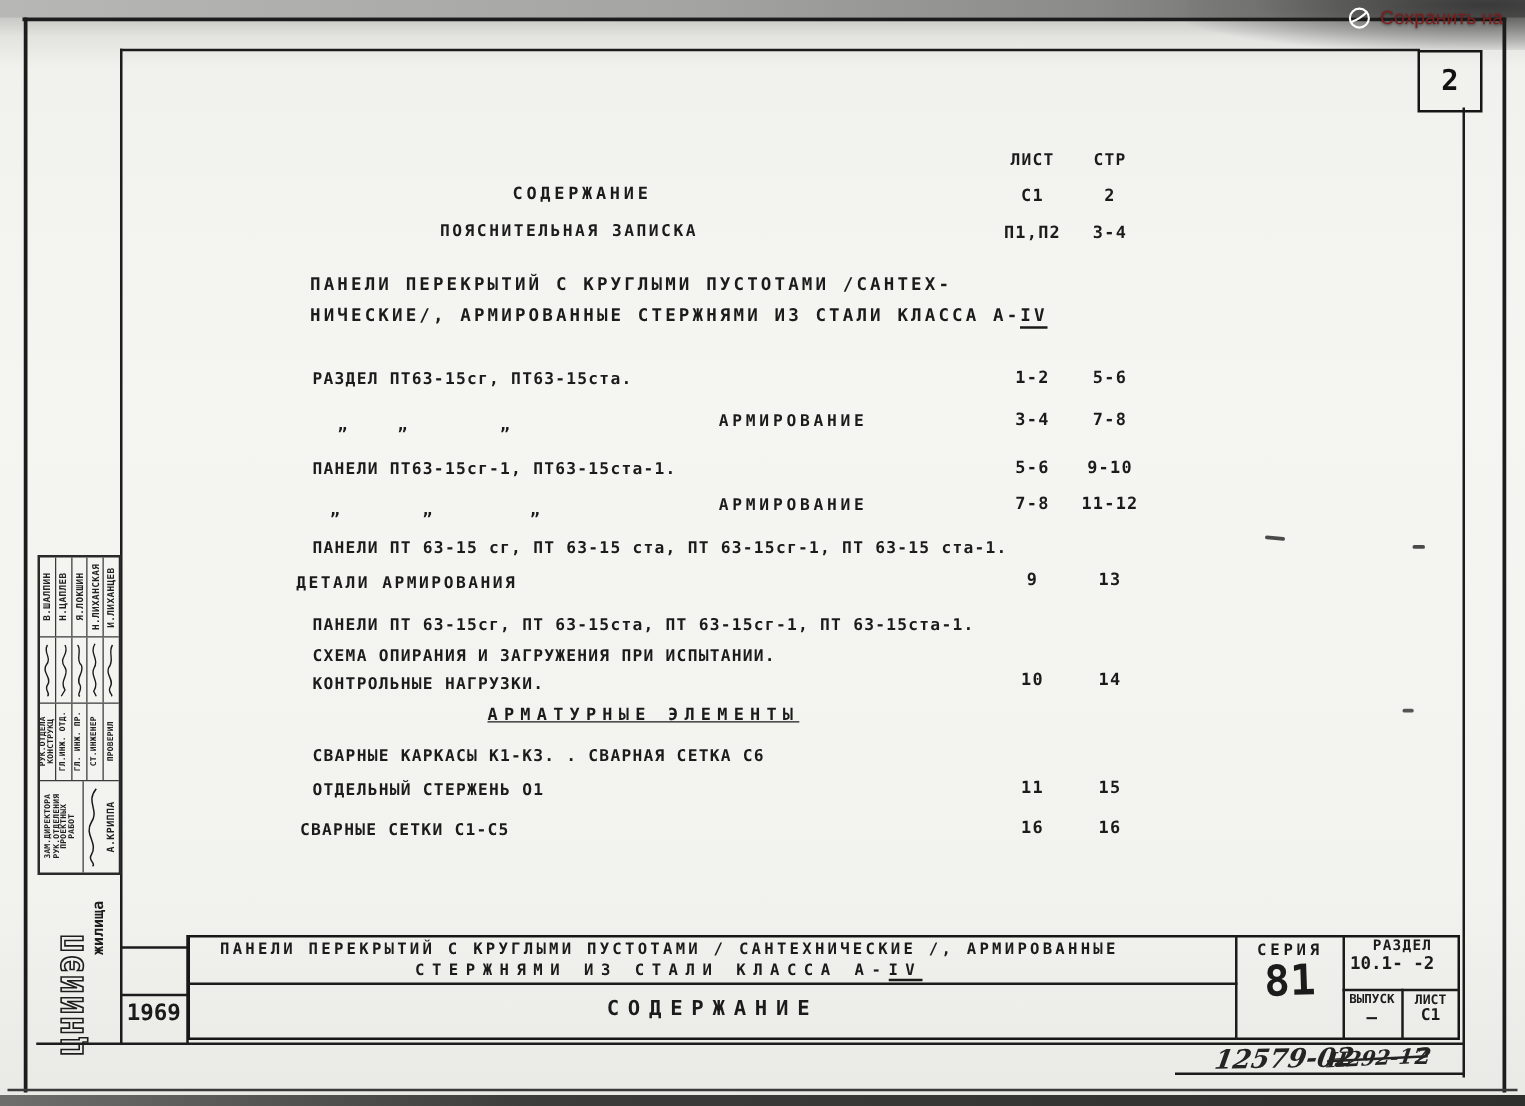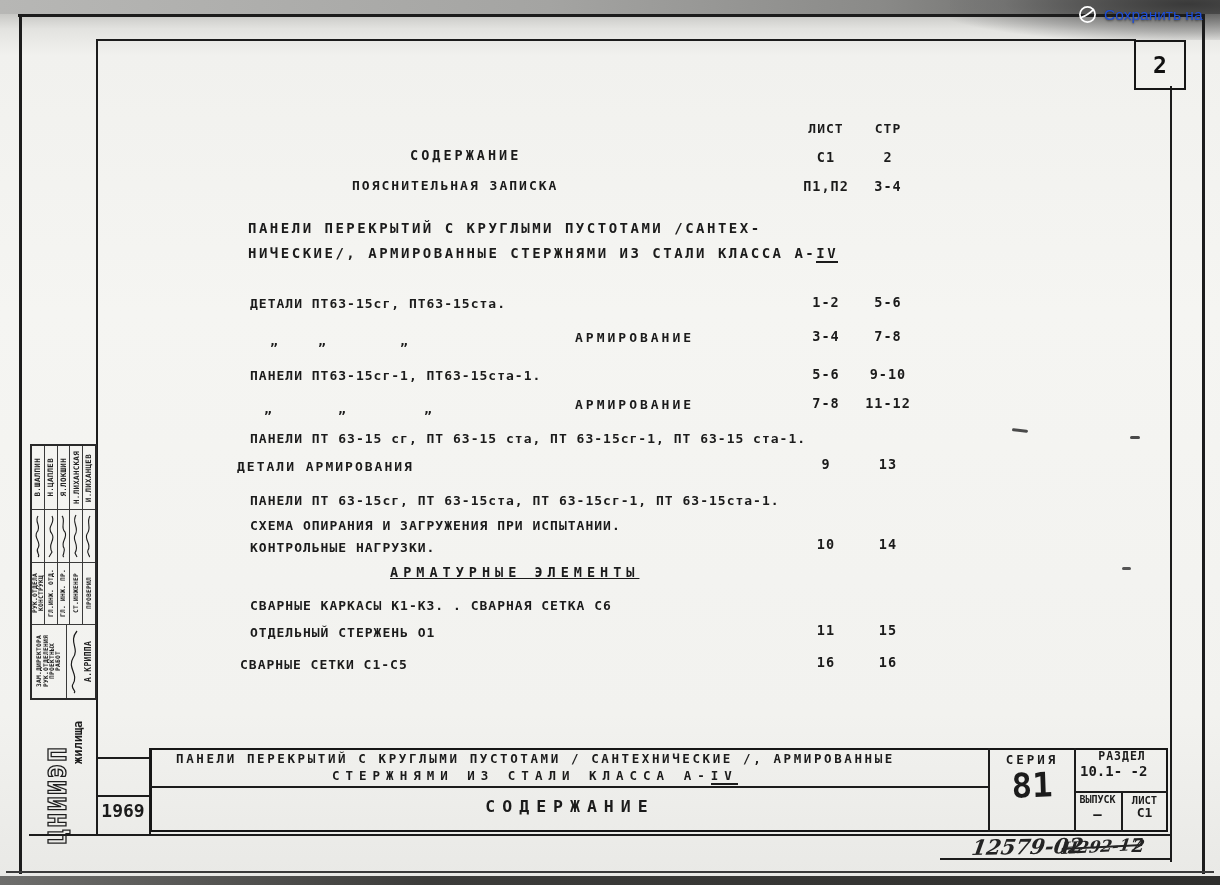--- a/index.html
+++ b/index.html
@@ -36,21 +36,21 @@
   .s-dir-sig{width:15px;display:flex;align-items:center;justify-content:center;}
   .s-dir-name{flex:1;display:flex;align-items:center;justify-content:center;}
   .org-big{position:absolute;left:46px;top:752px;height:92px;font-size:24px;font-weight:bold;
      letter-spacing:2px;color:transparent;-webkit-text-stroke:1.3px #1d1d1d;}
   @supports not (-webkit-text-stroke:1px black){.org-big{color:#1d1d1d;}}
   .org-small{position:absolute;left:72px;top:706px;height:58px;font-size:12px;font-weight:bold;color:#1d1d1d;}
   
   .tblock{position:absolute;left:150px;top:748px;width:1018px;height:84px;border:2px solid #161616;box-sizing:border-box;}
   .hand{font-family:"DejaVu Serif",serif;font-style:italic;color:#242424;}
   .strike{text-decoration:line-through;text-decoration-thickness:2px;}
-  .savebar{position:absolute;left:1078px;top:5px;display:flex;align-items:center;gap:7px;color:#1d4ed8;
+  .savebar{position:absolute;left:1078px;top:5px;display:flex;align-items:center;gap:7px;color:#7f1d1d;
      font-family:"Liberation Sans","DejaVu Sans",sans-serif;font-size:15.5px;font-weight:500;
      text-shadow:0 1px 2px rgba(0,0,0,.5);}
   .artifact{position:absolute;background:#4a4a4a;border-radius:2px;}
   svg{display:block;}
 </style>
 </head>
 <body>
 
 <div class="screen">
 
@@ -80,21 +80,21 @@
   <span class="t val" style="left:796px;top:150px;">С1</span>
   <span class="t val" style="left:858px;top:150px;">2</span>
 
   <span class="t lbl" style="left:352px;top:179px;letter-spacing:2px;">ПОЯСНИТЕЛЬНАЯ  ЗАПИСКА</span>
   <span class="t val" style="left:796px;top:179px;">П1,П2</span>
   <span class="t val" style="left:858px;top:179px;">3-4</span>
 
   <span class="t" style="left:248px;top:245px;font-size:14px;letter-spacing:2.5px;"><span>НИЧЕСКИЕ/, АРМИРОВАННЫЕ СТЕРЖНЯМИ ИЗ СТАЛИ КЛАССА А-</span><span class="uln">IV</span></span>
   <span class="t" style="left:248px;top:220px;font-size:14px;letter-spacing:2.5px;">ПАНЕЛИ ПЕРЕКРЫТИЙ С КРУГЛЫМИ ПУСТОТАМИ /САНТЕХ-</span>
 
-  <span class="t lbl" style="left:250px;top:297px;">ДЕТАЛИ  ПТ63-15сг,  ПТ63-15ста.</span>
+  <span class="t lbl" style="left:250px;top:297px;">РАЗДЕЛ  ПТ63-15сг,  ПТ63-15ста.</span>
   <span class="t val" style="left:796px;top:295px;">1-2</span>
   <span class="t val" style="left:858px;top:295px;">5-6</span>
 
   <span class="t lbl" style="left:270px;top:334px;">„</span>
   <span class="t lbl" style="left:318px;top:334px;">„</span>
   <span class="t lbl" style="left:400px;top:334px;">„</span>
   <span class="t lbl" style="left:575px;top:331px;letter-spacing:3px;">АРМИРОВАНИЕ</span>
   <span class="t val" style="left:796px;top:329px;">3-4</span>
   <span class="t val" style="left:858px;top:329px;">7-8</span>
 

